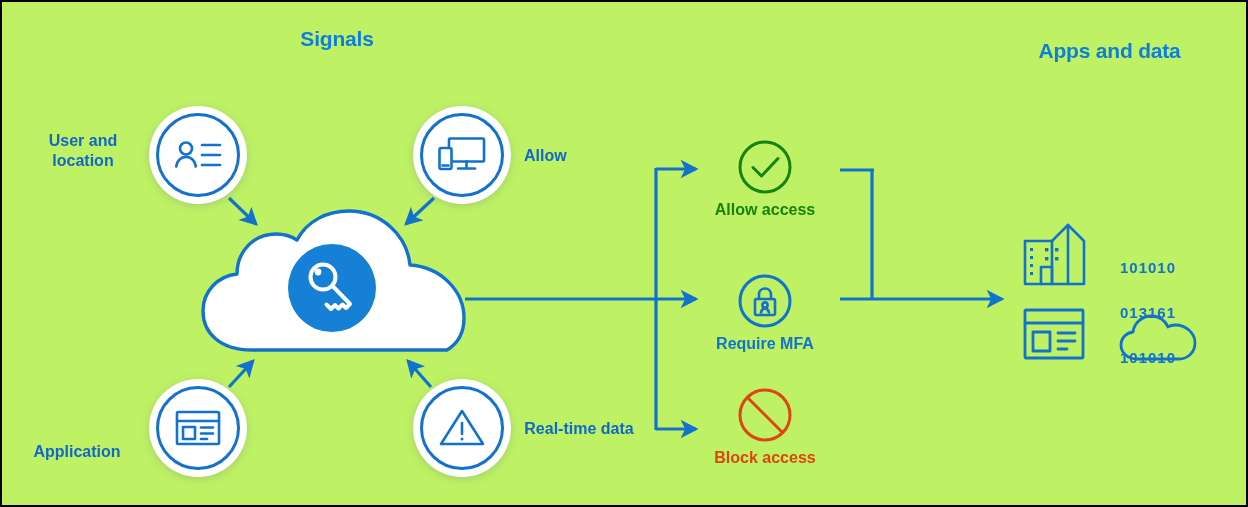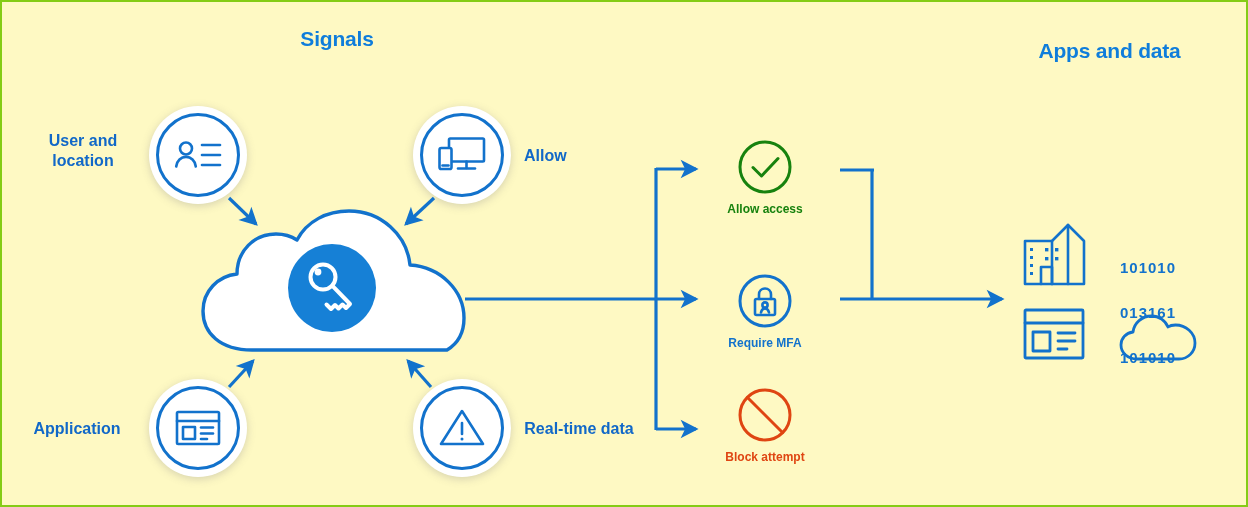--- a/index.html
+++ b/index.html
@@ -8,23 +8,23 @@
     padding: 0;
     background: #ffffff;
   }
   body {
     font-family: "Liberation Sans", sans-serif;
   }
   #diagram-root {
     position: relative;
     width: 1248px;
     height: 507px;
-    background: #fef9c3;
+    background: #bef264;
     box-sizing: border-box;
-    border: 2px solid #84cc16;
+    border: 2px solid #000000;
     overflow: hidden;
   }
   .abs { position: absolute; }
 
   
   .col-heading {
     position: absolute;
     text-align: center;
     font-weight: bold;
     font-size: 21px;
@@ -72,21 +72,21 @@
     text-align: center;
   }
   .decision .glyph {
     display: block;
     margin: 0 auto;
   }
   .decision .dlabel {
     display: block;
     margin-top: 4px;
     font-weight: bold;
-    font-size: 12px;
+    font-size: 16px;
     line-height: 19px;
   }
   .dlabel.green  { color: #17820e; }
   .dlabel.blue   { color: #1272cc; }
   .dlabel.orange { color: #df4512; }
 
   
   .apps-cluster { position: absolute; }
 
   .binary-block {
@@ -156,21 +156,21 @@
           <rect x="3" y="4" width="42" height="32" rx="1.2"></rect>
           <line x1="3" y1="13" x2="45" y2="13"></line>
           <rect x="9" y="19" width="12" height="12"></rect>
           <line x1="27" y1="19.5" x2="39" y2="19.5"></line>
           <line x1="27" y1="25.5" x2="39" y2="25.5"></line>
           <line x1="27" y1="31" x2="33" y2="31"></line>
         </g>
       </svg>
     </div>
   </div>
-  <div class="signal-label" style="left:10px; top:417px; width:130px;">Application</div>
+  <div class="signal-label" style="left:10px; top:440px; width:130px;">Application</div>
 
   <div class="signal-node" style="left:411px; top:377px;">
     <div class="ring">
       <svg width="48" height="42" viewBox="0 0 48 42">
         <g fill="none" stroke="#1272cc" stroke-width="2.6" stroke-linejoin="round" stroke-linecap="round">
           <path d="M24 4 L45 37 L3 37 Z"></path>
           <line x1="24" y1="16" x2="24" y2="27"></line>
           <circle cx="24" cy="32" r="1.5" fill="#1272cc" stroke="none"></circle>
         </g>
       </svg>
@@ -223,21 +223,21 @@
       </g>
     </svg>
     <span class="dlabel blue">Require MFA</span>
   </div>
 
   <div class="decision" style="left:688px; top:384px;">
     <svg class="glyph" width="58" height="58" viewBox="0 0 58 58">
       <circle cx="29" cy="29" r="25" fill="none" stroke="#df4512" stroke-width="3"></circle>
       <line x1="11.5" y1="11.5" x2="46.5" y2="46.5" stroke="#df4512" stroke-width="3" stroke-linecap="round"></line>
     </svg>
-    <span class="dlabel orange">Block attempt</span>
+    <span class="dlabel orange">Block access</span>
   </div>
 
   <div class="apps-cluster" style="left:1015px; top:215px;">
 
     <svg width="72" height="66" viewBox="0 0 72 66" style="position:absolute; left:5px; top:6px;">
       <g fill="none" stroke="#1272cc" stroke-width="2.6" stroke-linejoin="round" stroke-linecap="round">
         <path d="M3 18 H30 V61 H3 Z"></path>
         <path d="M30 18 L46 2 L62 18 V61 H30"></path>
         <path d="M46 2 V61"></path>
         <path d="M19 61 V44 H30 V61"></path>

